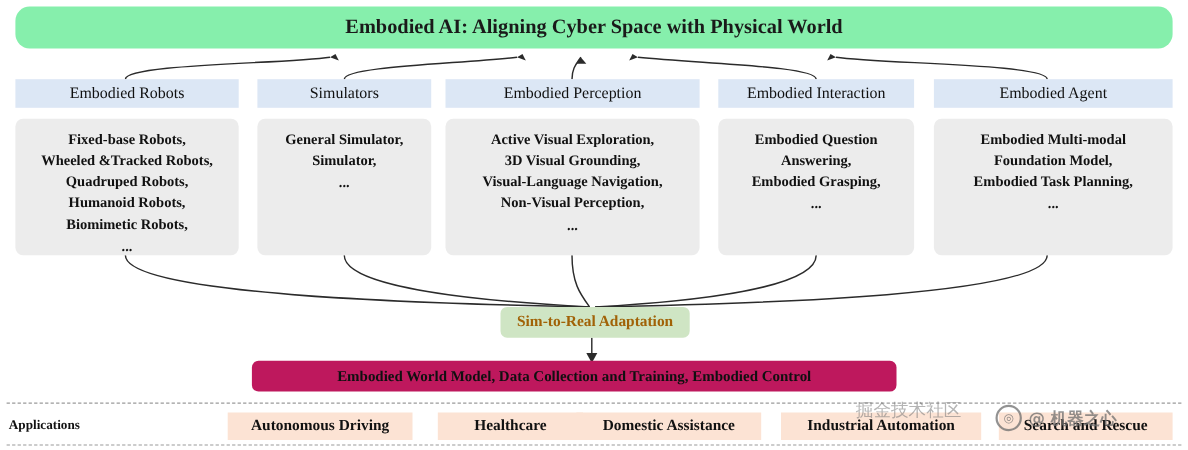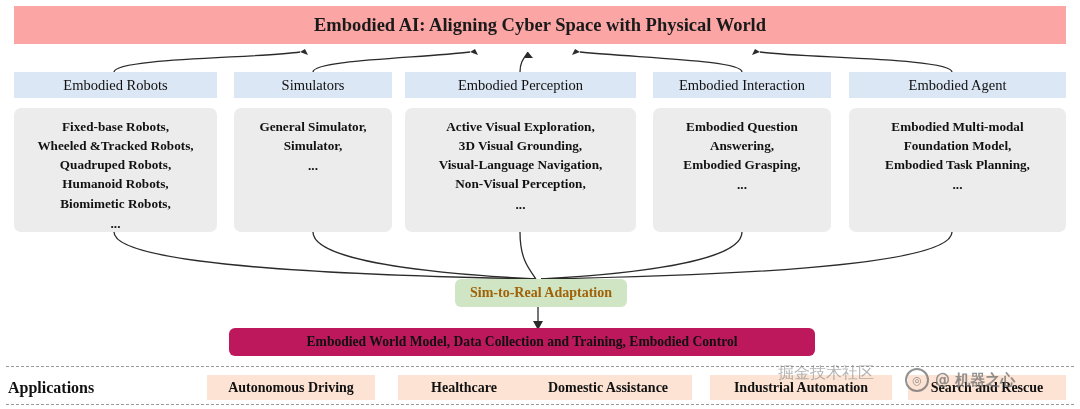--- a/index.html
+++ b/index.html
@@ -19,27 +19,28 @@
     width: 1080px;
     height: 409px;
   }
   
   .title-banner {
     position: absolute;
     left: 14px;
     top: 6px;
     width: 1052px;
     height: 38px;
-    background: #fca5a5;
+    background: #86efac;
     display: flex;
     align-items: center;
     justify-content: center;
     font-weight: bold;
     font-size: 18.5px;
     color: #1a1a1a;
+    border-radius: 13px;
   }
   
   .col-header {
     position: absolute;
     height: 26px;
     background: #dce7f5;
     display: flex;
     align-items: center;
     justify-content: center;
     font-weight: normal;
@@ -102,21 +103,21 @@
     position: absolute;
     left: 6px;
     width: 1068px;
     border-top: 1.6px dashed #9a9a9a;
   }
   .apps-label {
     position: absolute;
     left: 8px;
     top: 379px;
     font-weight: bold;
-    font-size: 16px;
+    font-size: 12px;
     color: #111111;
   }
   .app-chip {
     position: absolute;
     top: 375px;
     height: 25px;
     background: #fce3d4;
     display: flex;
     align-items: center;
     justify-content: center;

